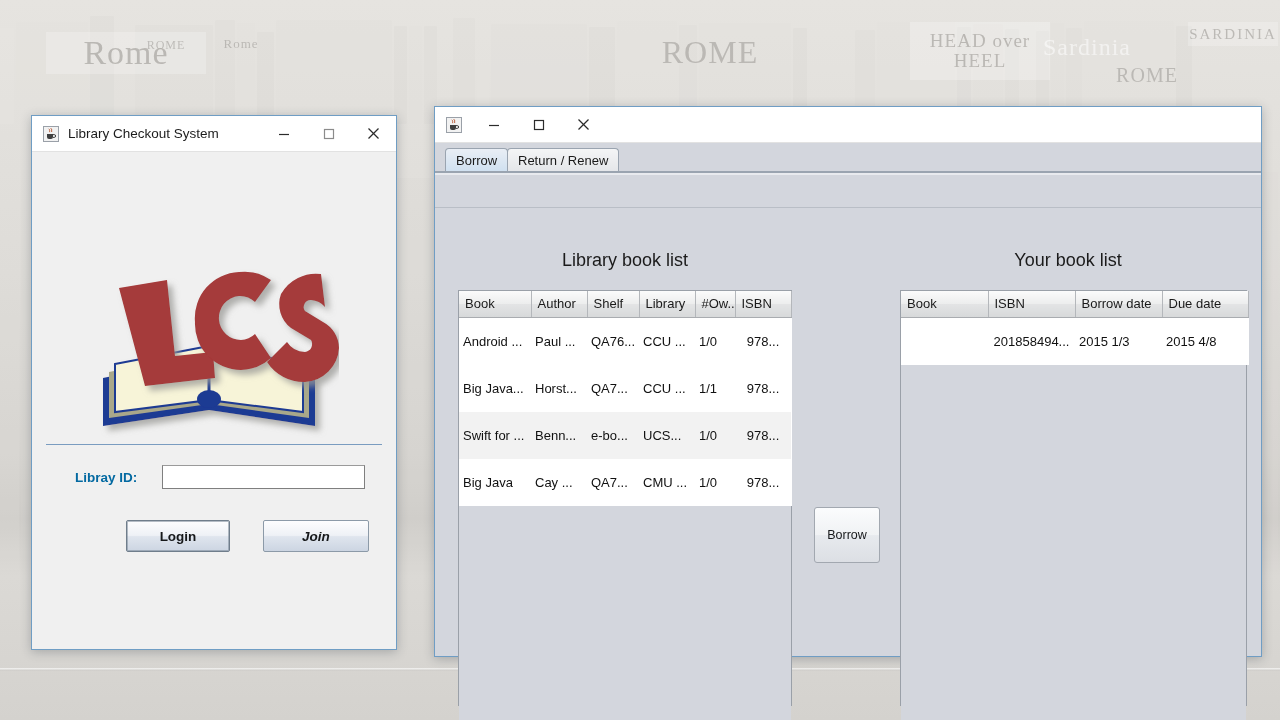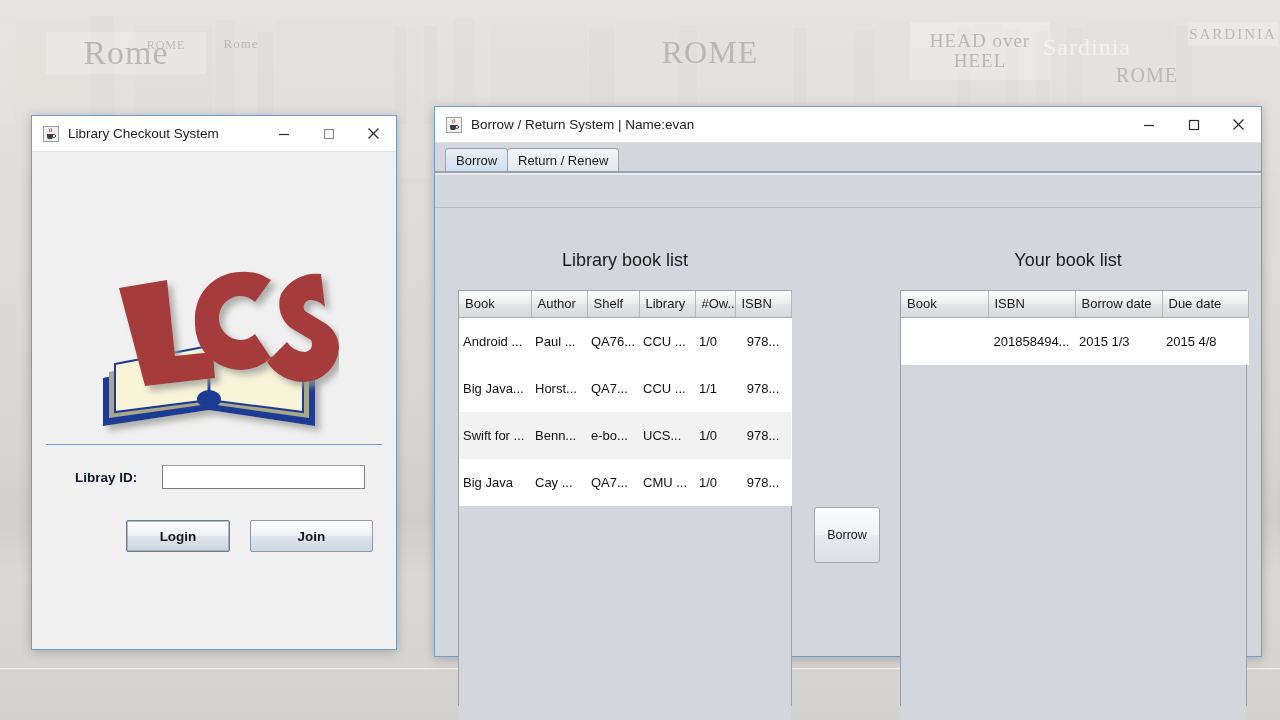--- a/index.html
+++ b/index.html
@@ -31,33 +31,33 @@
   .tb-btn{width:45px;height:35px;display:flex;align-items:center;justify-content:center;}
   .tb-btn svg{display:block;}
 
   
   #loginwin{left:31px;top:115px;width:364px;height:533px;}
   #login-body{position:absolute;left:0;right:0;top:36px;bottom:0;background:#f0f0f0;}
   #logo-wrap{position:absolute;left:0;right:0;top:105px;height:185px;
              display:flex;align-items:center;justify-content:center;}
   #sep{position:absolute;left:14px;right:14px;top:292px;height:1px;background:#7a9cc0;}
   #id-row{position:absolute;left:0;right:0;top:312px;height:26px;display:flex;align-items:center;}
-  #id-label{position:absolute;left:43px;font-size:13.5px;font-weight:bold;color:#0f172a;}
+  #id-label{position:absolute;left:43px;font-size:13.5px;font-weight:bold;color:#0369a1;}
   #id-input{position:absolute;left:130px;width:203px;height:24px;background:#ffffff;
             border:1px solid #7f7f7f;border-top-color:#9a9a9a;box-sizing:border-box;}
   #id-input input{width:100%;height:100%;border:0;outline:0;background:transparent;
             font-family:"Liberation Sans",sans-serif;font-size:13px;padding:0 3px;box-sizing:border-box;}
   .jbtn{position:absolute;height:32px;box-sizing:border-box;
         border:1px solid #8c9aa8;border-radius:2px;
         background:linear-gradient(180deg,#fdfdfe 0%,#eef1f6 48%,#dfe5ee 52%,#ccd5e2 100%);
         display:flex;align-items:center;justify-content:center;
         font-size:13.5px;font-weight:bold;color:#16181a;}
   #btn-login{left:94px;top:368px;width:104px;border-color:#6f7d8b;
         box-shadow:0 0 0 1px rgba(120,135,150,.55) inset;}
-  #btn-join{left:218px;top:368px;width:123px;}
+  #btn-join{left:231px;top:368px;width:106px;font-style:italic;}
 
   
   #mainwin{left:434px;top:106px;width:826px;height:549px;}
   #main-body{position:absolute;left:0;right:0;top:36px;bottom:0;background:#d3d6dd;}
   #tabstrip{position:absolute;left:0;right:0;top:0;height:28px;background:#d3d6dd;}
   .tab{position:absolute;top:5px;height:24px;box-sizing:border-box;
        display:flex;align-items:center;justify-content:center;padding:0 10px;
        font-size:13px;color:#1a1a1a;border:1px solid #9aa4b0;border-bottom:none;
        border-radius:4px 4px 0 0;}
   #tab-borrow{left:10px;background:linear-gradient(180deg,#e9eef5,#cfe0f0);}
@@ -276,21 +276,20 @@
 
   <div class="titlebar">
     <span class="tb-ico">
       <svg width="16" height="16" viewBox="0 0 16 16">
         <rect x="0.5" y="0.5" width="15" height="15" fill="#f2f2f2" stroke="#9aa0a8"></rect>
         <path d="M4 8h6v3a2 2 0 0 1-2 2H6a2 2 0 0 1-2-2z" fill="#3f3f3f"></path>
         <path d="M10 8.6h1.2a1.4 1.4 0 1 1 0 2.8H10" fill="none" stroke="#3f3f3f" stroke-width="1"></path>
         <path d="M6 3c1.4 1 .2 1.7 .6 2.8M8 2.4c1.5 1.2 .2 2 .6 3.2" fill="none" stroke="#b85c3a" stroke-width="1" stroke-linecap="round"></path>
       </svg>
     </span>
-    <span class="tb-text">Borrow / Return System | Name:evan</span>
     <span class="tb-btns">
       <span class="tb-btn">
         <svg width="12" height="12" viewBox="0 0 12 12">
             <line x1="1" y1="6.5" x2="11" y2="6.5" stroke="#2b2b2b" stroke-width="1.2"></line>
           </svg>
       </span>
       <span class="tb-btn">
         <svg width="12" height="12" viewBox="0 0 12 12">
             <rect x="1.5" y="1.5" width="9" height="9" fill="none" stroke="#2b2b2b" stroke-width="1.2"></rect>
           </svg>

